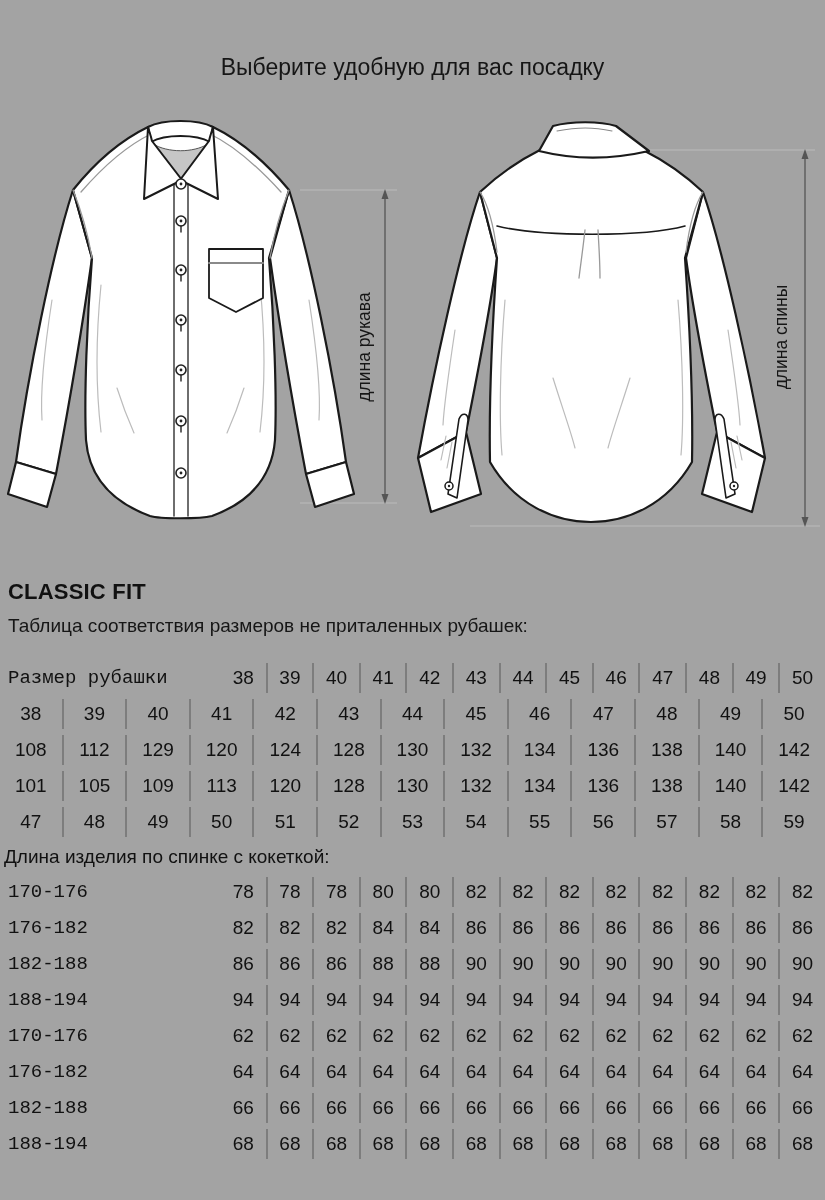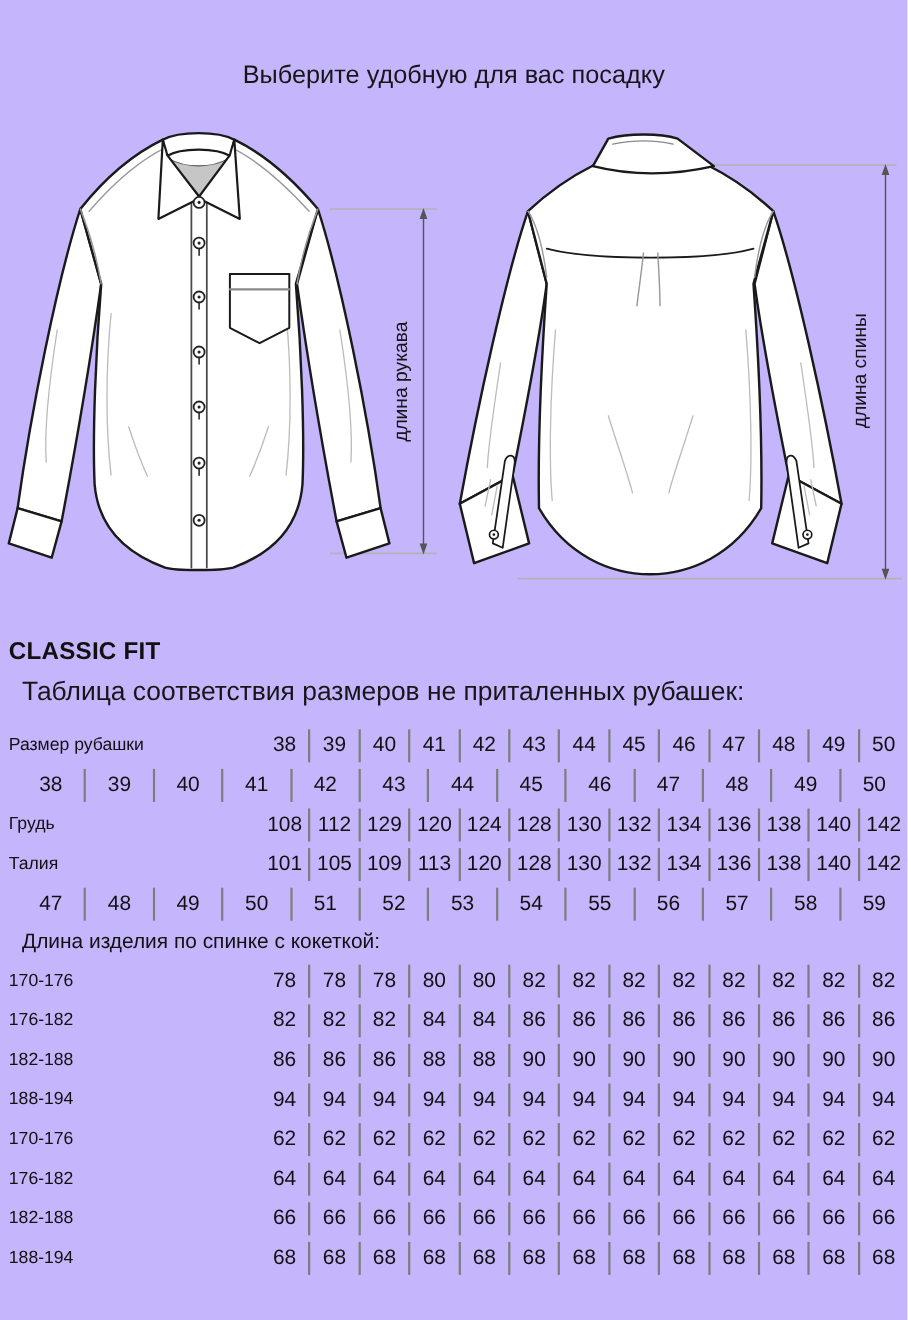--- a/index.html
+++ b/index.html
@@ -1,31 +1,31 @@
 <!DOCTYPE html>
 <html><head>
 <meta charset="utf-8">
 <style>
   html,body{margin:0;padding:0;background:#fff;}
-  .page{position:relative;width:825px;height:1200px;background:#c4b5fd;overflow:hidden;
+  .page{position:relative;width:825px;height:1200px;background:#a3a3a3;overflow:hidden;
         font-family:"Liberation Sans", sans-serif;color:#111;}
   .title{position:absolute;top:54px;left:0;width:825px;text-align:center;
          font-size:23px;line-height:1.2;color:#161616;}
   .diagram{position:absolute;top:100px;left:0;}
   .fit-heading{position:absolute;top:579px;left:8px;font-size:22px;font-weight:bold;
                letter-spacing:.2px;color:#111;}
-  .fit-subtitle{position:absolute;top:615px;left:20px;font-size:24px;color:#161616;}
+  .fit-subtitle{position:absolute;top:615px;left:8px;font-size:19px;color:#161616;}
   .size-table{position:absolute;top:660px;left:0;width:825px;}
   .trow{display:flex;height:36px;align-items:stretch;}
-  .tlabel{width:221px;padding-left:8px;font-size:16px;display:flex;align-items:center;
-          box-sizing:border-box;}
+  .tlabel{width:221px;padding-left:8px;font-size:19px;display:flex;align-items:center;
+          box-sizing:border-box;font-family:Liberation Mono, monospace;}
   .tcell{flex:1;display:flex;align-items:center;justify-content:center;font-size:19px;
          border-left:2px solid #7d7d7d;margin:3px 0;}
-  .tcell.first{border-left:none;margin-left:16px;}
-  .tsection{height:34px;display:flex;align-items:center;padding-left:20px;font-size:19px;}
+  .tcell.first{border-left:none;}
+  .tsection{height:34px;display:flex;align-items:center;padding-left:4px;font-size:19px;}
   svg text{font-family:"Liberation Sans", sans-serif;fill:#161616;}
 </style>
 </head>
 <body>
 
 <div class="page">
 
   <div class="title">Выберите удобную для вас посадку</div>
 
   <svg class="diagram" width="825" height="460" viewBox="0 100 825 460">
@@ -198,37 +198,35 @@
         <div class="tcell">43</div>
         <div class="tcell">44</div>
         <div class="tcell">45</div>
         <div class="tcell">46</div>
         <div class="tcell">47</div>
         <div class="tcell">48</div>
         <div class="tcell">49</div>
         <div class="tcell">50</div>
       </div>
       <div class="trow">
-        <div class="tlabel">Грудь</div>
         <div class="tcell first">108</div>
         <div class="tcell">112</div>
         <div class="tcell">129</div>
         <div class="tcell">120</div>
         <div class="tcell">124</div>
         <div class="tcell">128</div>
         <div class="tcell">130</div>
         <div class="tcell">132</div>
         <div class="tcell">134</div>
         <div class="tcell">136</div>
         <div class="tcell">138</div>
         <div class="tcell">140</div>
         <div class="tcell">142</div>
       </div>
       <div class="trow">
-        <div class="tlabel">Талия</div>
         <div class="tcell first">101</div>
         <div class="tcell">105</div>
         <div class="tcell">109</div>
         <div class="tcell">113</div>
         <div class="tcell">120</div>
         <div class="tcell">128</div>
         <div class="tcell">130</div>
         <div class="tcell">132</div>
         <div class="tcell">134</div>
         <div class="tcell">136</div>

